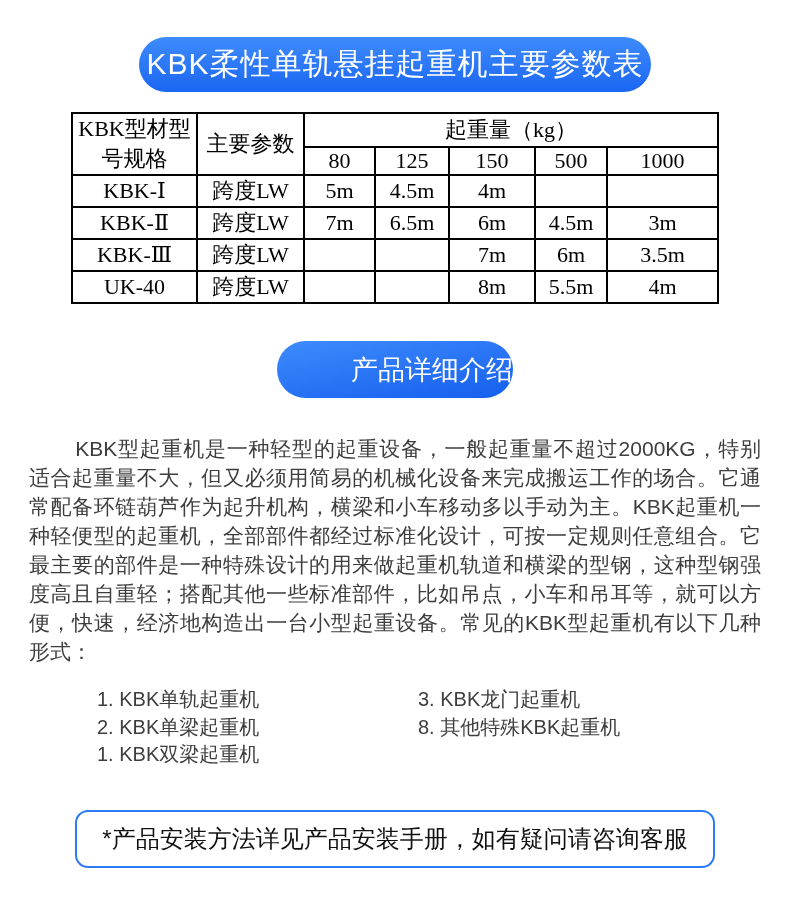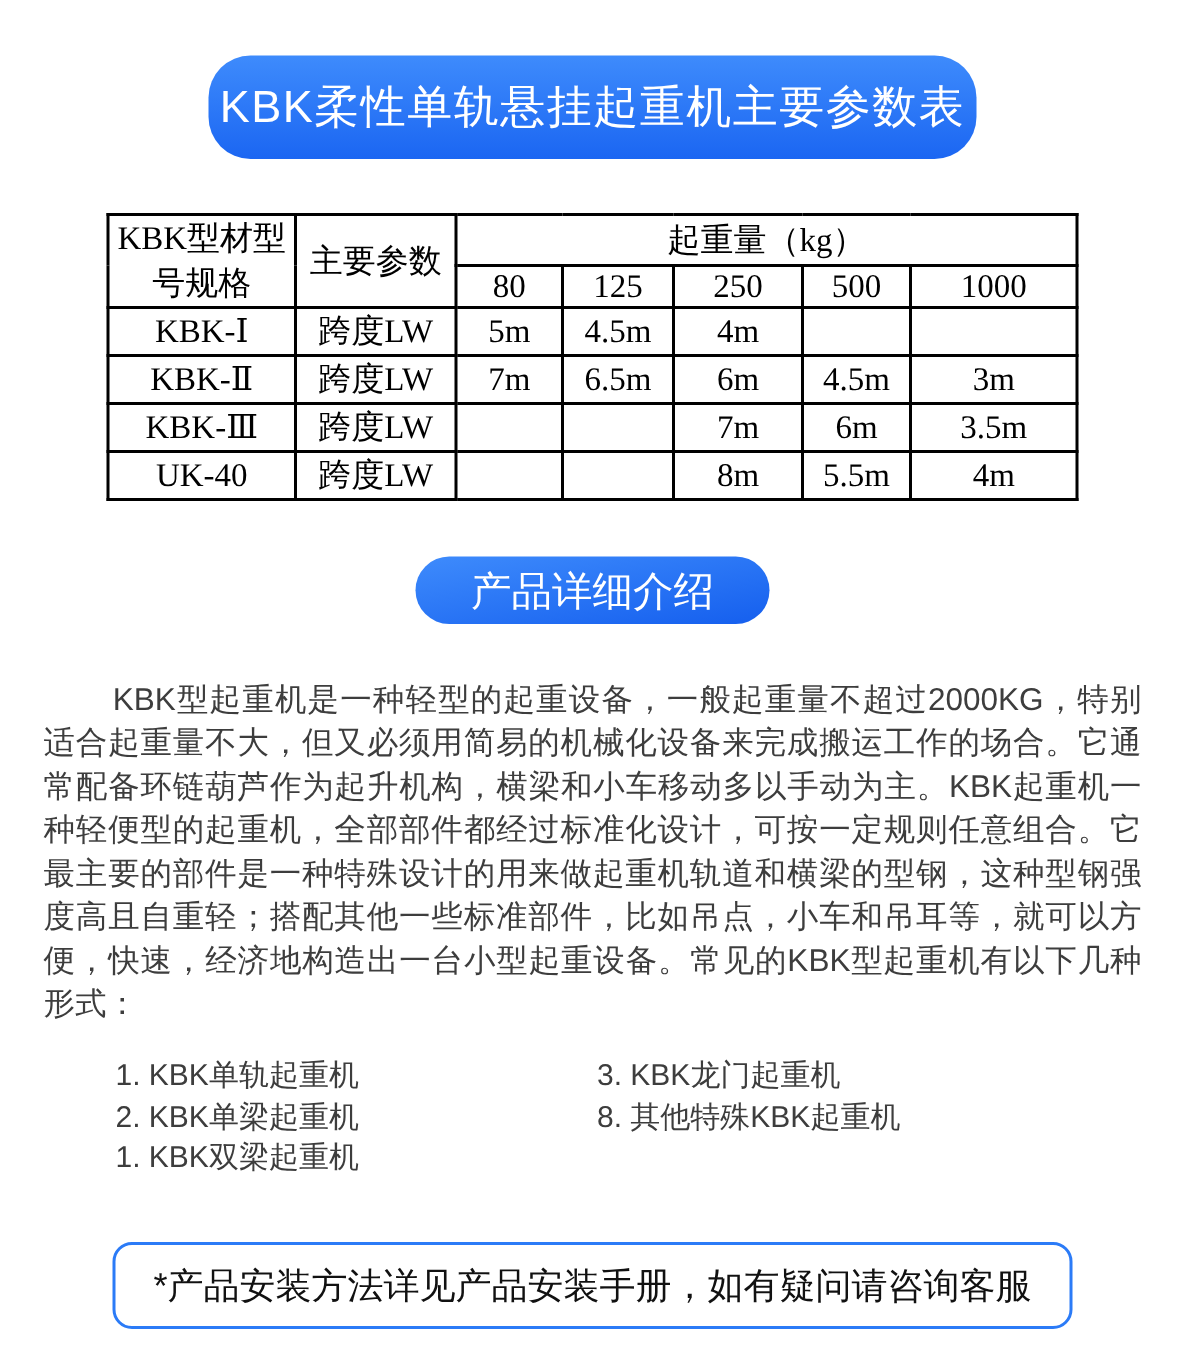--- a/index.html
+++ b/index.html
@@ -9,37 +9,37 @@
     height: 903px;
     margin: 0 auto;
     font-family: "Liberation Sans", "DejaVu Sans", sans-serif;
     color: #3d3d3d;
     overflow: hidden;
   }
 
   
   .banner {
     width: 512px;
-    height: 69px;
+    height: 55px;
     margin: 37px auto 0;
     border-radius: 28px;
     background: linear-gradient(180deg, #3e8bfc 0%, #1b66f2 100%);
     color: #ffffff;
     font-size: 30px;
     letter-spacing: 1px;
     display: flex;
     align-items: center;
     justify-content: center;
     white-space: nowrap;
   }
 
   
   .param-table {
     width: 646px;
-    margin: 36px auto 0;
+    margin: 20px auto 0;
     border-collapse: collapse;
     table-layout: fixed;
     font-family: "Liberation Serif", "DejaVu Serif", serif;
     font-size: 22px;
     color: #000000;
     text-align: center;
   }
   .param-table th, .param-table td {
     border: 2px solid #000000;
     font-weight: normal;
@@ -47,23 +47,23 @@
     vertical-align: middle;
   }
   .param-table tr.row-cap  { height: 33px; }
   .param-table tr.row-num  { height: 27px; }
   .param-table tr.row-body { height: 30px; }
 
   
   .section-btn {
     display: flex;
     align-items: center;
-    justify-content: center;
+    justify-content: flex-end;
     width: 236px;
-    height: 45px;
+    height: 57px;
     margin: 37px auto 0;
     border: none;
     border-radius: 30px;
     background: linear-gradient(170deg, #3e8bfc 0%, #155fee 100%);
     color: #ffffff;
     font-size: 27px;
     font-family: Liberation Serif, serif;
     cursor: pointer;
     white-space: nowrap;
   }
@@ -79,21 +79,21 @@
   }
 
   
   .lists {
     display: flex;
     margin: 20px 0 0 77px;
     font-size: 20px;
     color: #3d3d3d;
   }
   .lists ul { list-style: none; }
-  .lists ul.left-col  { width: 321px; }
+  .lists ul.left-col  { width: 321px; margin-left: 20px; }
   .lists ul.right-col { flex: 1; }
   .lists li { line-height: 27.5px; white-space: nowrap; }
 
   
   .note-box {
     width: 640px;
     height: 58px;
     margin: 41px auto 0;
     border: 2px solid #2b7bf7;
     border-radius: 13px;
@@ -124,21 +124,21 @@
   </colgroup>
   <tbody>
     <tr class="row-cap">
       <th rowspan="2">KBK型材型号规格</th>
       <th rowspan="2">主要参数</th>
       <th colspan="5">起重量（kg）</th>
     </tr>
     <tr class="row-num">
       <th>80</th>
       <th>125</th>
-      <th>250</th>
+      <th>150</th>
       <th>500</th>
       <th>1000</th>
     </tr>
     <tr class="row-body">
       <td>KBK-Ⅰ</td>
       <td>跨度LW</td>
       <td>5m</td>
       <td>4.5m</td>
       <td>4m</td>
       <td></td>

